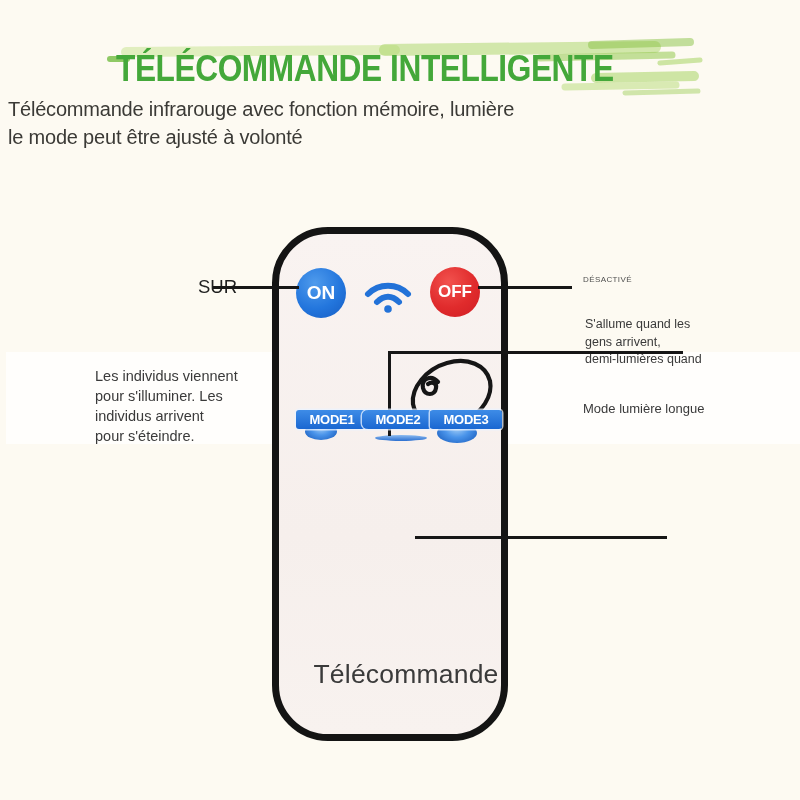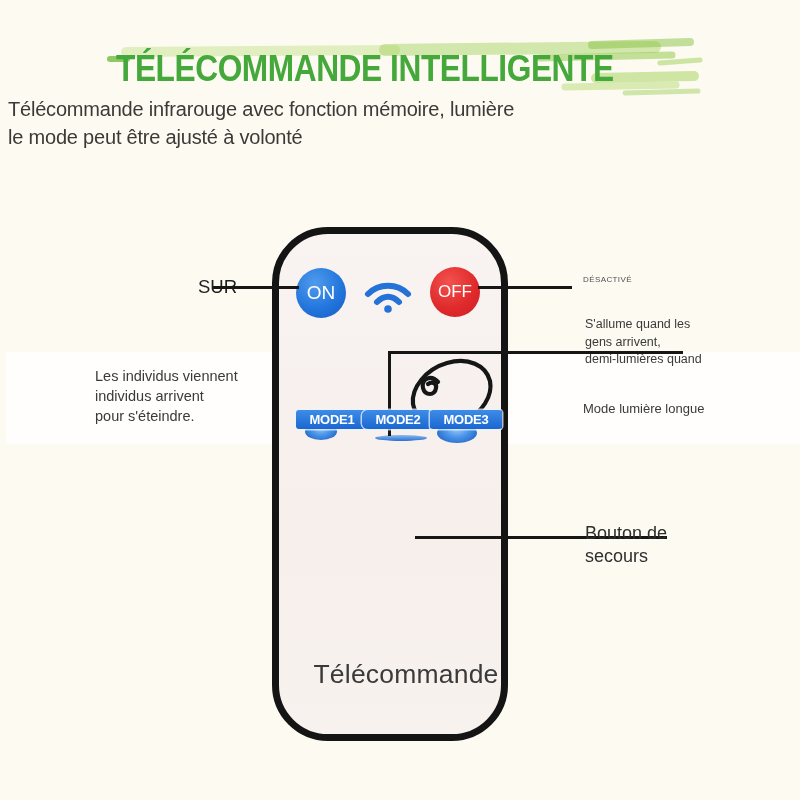--- a/index.html
+++ b/index.html
@@ -26,21 +26,21 @@
   .line-modeh{ left:388px; top:351px; width:295px; height:3px; }
   .line-sos  { left:415px; top:536px; width:252px; height:3px; }
 
   .remote { position:absolute; left:272px; top:227px; width:236px; height:514px;
             border:7px solid #141414; border-radius:56px;
             background:linear-gradient(180deg,#f9f3f1 0%,#f6efec 60%,#f8f2ef 100%);
             z-index:2; }
   .line-modev{ left:109px; top:117px; width:3px; height:85px; z-index:4; }
 
   .btn { position:absolute; border-radius:50%; display:flex; align-items:center;
-         justify-content:center; color:#fff; font-weight:normal;text-align:center; }
+         justify-content:center; color:#fff; font-weight:bold;text-align:center; }
   .btn-on  { left:17px;  top:34px; width:50px; height:50px; font-size:19px;
              background:radial-gradient(circle at 38% 30%, #4f9bec 0%, #2376dd 55%, #155cc2 100%); }
   .btn-off { left:151px; top:33px; width:50px; height:50px; font-size:17px;
              background:radial-gradient(circle at 38% 30%, #f2524e 0%, #e02b2c 55%, #cf1d24 100%); }
   .btn-sos { left:83px; top:276px; width:54px; height:54px; font-size:15.5px; letter-spacing:0.5px;
              background:radial-gradient(circle at 40% 32%, #ee4747 0%, #e23135 60%, #d42027 100%); }
 
   .wifi { position:absolute; left:82px; top:42px; }
 
   .blob { position:absolute; border-radius:50%; z-index:3; }
@@ -133,32 +133,29 @@
     <div class="mode mode3">MODE3</div>
 
 
     <div class="remote-name">Télécommande</div>
   </div>
 
   <div class="t-sur">SUR</div>
 
   <div class="t-left">
     <div>Les individus viennent</div>
+    <div>pour s'illuminer. Les</div>
     <div>individus arrivent</div>
     <div>pour s'éteindre.</div>
   </div>
 
   <div class="t-desactive">DÉSACTIVÉ</div>
 
   <div class="t-rmode">
     <div>S'allume quand les</div>
     <div>gens arrivent,</div>
     <div>demi-lumières quand</div>
   </div>
 
   <div class="t-longue">Mode lumière longue</div>
 
-  <div class="t-sos">
-    <div>Bouton de</div>
-    <div>secours</div>
-  </div>
 
 </div>
 
 </body></html>

